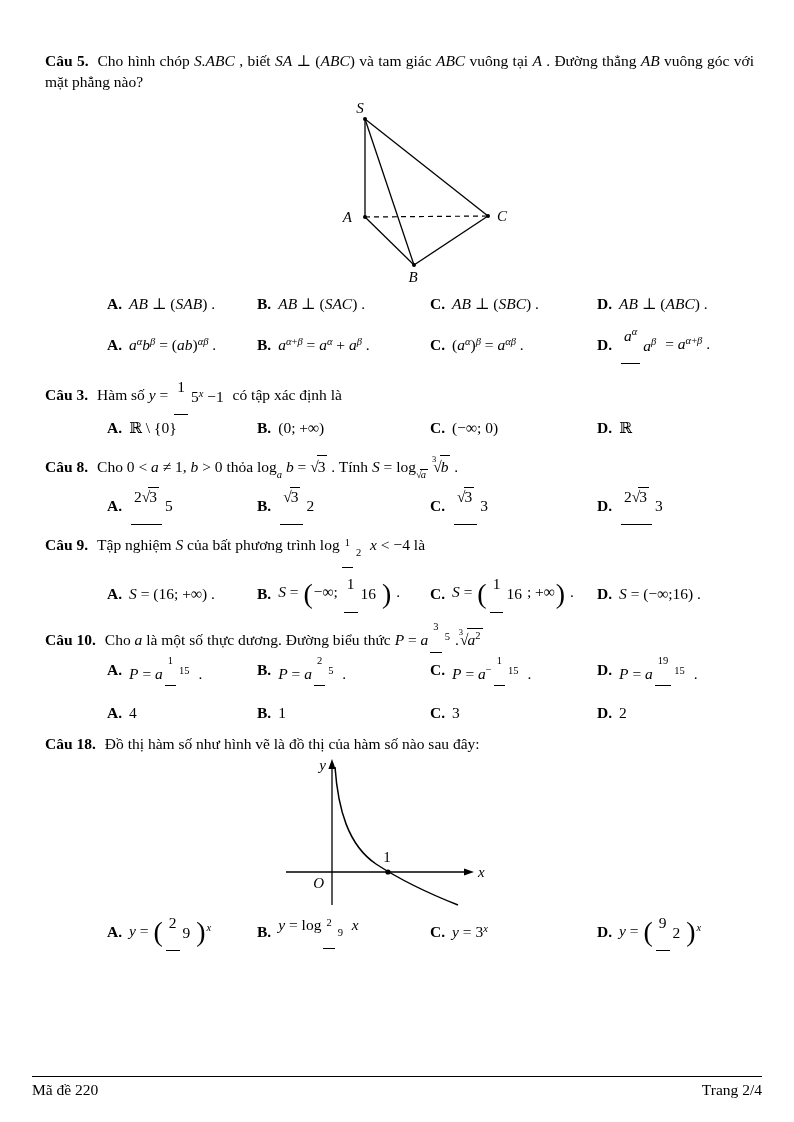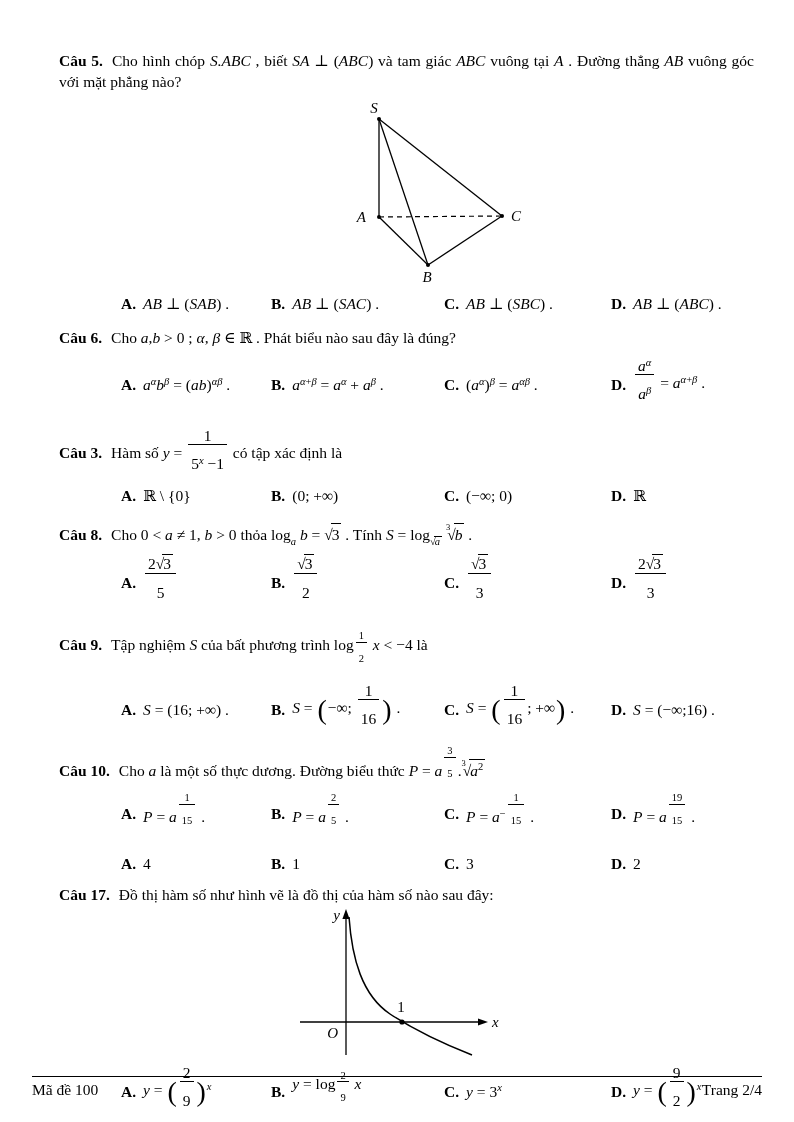--- a/index.html
+++ b/index.html
@@ -1,25 +1,25 @@
 <!DOCTYPE html>
 <html><head>
 <meta charset="utf-8">
 <style>
   html,body{margin:0;padding:0;background:#fff;}
   body{width:794px;height:1122px;position:relative;overflow:hidden;
        font-family:"Liberation Serif","DejaVu Serif",serif;
        font-size:15.5px;color:#000;}
-  .content{position:absolute;left:59px;right:40px;top:0;}
+  .content{position:absolute;left:45px;right:40px;top:0;}
   .stem{margin:0;line-height:1.38;text-align:justify;}
   .qlabel{font-weight:bold;margin-right:9px;}
   .it{font-style:italic;}
   .sup{font-size:0.68em;vertical-align:0.52em;line-height:1;display:inline-block;}
   .sub{font-size:0.68em;vertical-align:-0.5em;line-height:1;display:inline-block;}
-  .frac{display:inline-flex;flex-direction:column;text-align:center;
+  .frac{display:inline-flex;flex-direction:row;text-align:center;
         vertical-align:middle;line-height:1.12;padding:0 2px;}
   .frac .num{border-bottom:1px solid #000;padding:0 3px;}
   .frac .den{padding:10px 3px;}
   .sqrt{display:inline-flex;align-items:baseline;}
   .sqrt .idx{font-size:0.55em;align-self:flex-start;margin-right:-3px;transform:translateY(-0.15em);}
   .sqrt .rad{border-top:1px solid #000;margin-left:-2px;padding:0 2px 0 1px;}
   .bigp{font-size:1.8em;line-height:0;vertical-align:middle;padding:0 1px;font-weight:300;}
   .opts{display:flex;align-items:center;padding-left:62px;}
   .opt{display:flex;align-items:center;}
   .opt:nth-child(1){width:150px;}
@@ -72,21 +72,20 @@
           <span><span class="it">AB</span><span> ⊥ (</span><span class="it">SBC</span><span>) .</span></span>
         </span>
       <span class="opt">
           <span class="key">D.</span>
           <span><span class="it">AB</span><span> ⊥ (</span><span class="it">ABC</span><span>) .</span></span>
         </span>
     </div>
   </div>
 
   <div style="margin-top:14px;">
-    <p class="stem"><span class="qlabel">Câu 6.</span><span><span>Cho </span><span class="it">a</span><span>,</span><span class="it">b</span><span> &gt; 0 ; </span><span class="it">α</span><span>, </span><span class="it">β</span><span> ∈ ℝ . Phát biểu nào sau đây là đúng?</span></span></p>
     <div class="opts" style="margin-top:9px;">
       <span class="opt">
           <span class="key">A.</span>
           <span><span class="it">a</span><span class="sup"><span class="it">α</span></span><span class="it">b</span><span class="sup"><span class="it">β</span></span><span> = (</span><span class="it">ab</span><span>)</span><span class="sup"><span class="it">αβ</span></span><span> .</span></span>
         </span>
       <span class="opt">
           <span class="key">B.</span>
           <span><span class="it">a</span><span class="sup"><span class="it">α</span><span>+</span><span class="it">β</span></span><span> = </span><span class="it">a</span><span class="sup"><span class="it">α</span></span><span> + </span><span class="it">a</span><span class="sup"><span class="it">β</span></span><span> .</span></span>
         </span>
       <span class="opt">
@@ -177,21 +176,21 @@
               <span class="num">2<span class="sqrt">
                   <span>√</span>
                   <span class="rad">3</span>
                 </span></span>
               <span class="den">3</span>
             </span></span>
         </span>
     </div>
   </div>
 
-  <div style="margin-top:19px;">
+  <div style="margin-top:9px;">
     <p class="stem"><span class="qlabel">Câu 9.</span><span><span>Tập nghiệm </span><span class="it">S</span><span> của bất phương trình log</span><span class="sub"><span class="frac">
               <span class="num">1</span>
               <span class="den">2</span>
             </span></span><span> </span><span class="it">x</span><span> &lt; −4 là</span></span></p>
     <div class="opts" style="margin-top:7px;">
       <span class="opt">
           <span class="key">A.</span>
           <span><span class="it">S</span><span> = (16; +∞) .</span></span>
         </span>
       <span class="opt">
@@ -271,21 +270,21 @@
           <span><span>3</span></span>
         </span>
       <span class="opt">
           <span class="key">D.</span>
           <span><span>2</span></span>
         </span>
     </div>
   </div>
 
   <div style="margin-top:11px;">
-    <p class="stem"><span class="qlabel">Câu 17.</span><span><span>Đồ thị hàm số như hình vẽ là đồ thị của hàm số nào sau đây:</span></span></p>
+    <p class="stem"><span class="qlabel">Câu 18.</span><span><span>Đồ thị hàm số như hình vẽ là đồ thị của hàm số nào sau đây:</span></span></p>
     <div class="fig" style="margin-top:2px;">
       <svg width="255" height="152" viewBox="0 0 255 152" style="margin-left:235px;">
         <line x1="52" y1="10" x2="52" y2="148" stroke="#000" stroke-width="1.3"></line>
         <polygon points="52,2 48.4,12 55.6,12"></polygon>
         <line x1="6" y1="115" x2="186" y2="115" stroke="#000" stroke-width="1.3"></line>
         <polygon points="194,115 184,111.4 184,118.6"></polygon>
         <path d="M 55 10 C 58 52 68 88 96 107 C 122 124 150 137 178 148" fill="none" stroke="#000" stroke-width="1.5"></path>
         <circle cx="108" cy="115" r="2.6"></circle>
         <text x="107" y="105" class="figlabel" text-anchor="middle" style="font-style:normal;">1</text>
         <text x="46" y="13" class="figlabel" text-anchor="end">y</text>
@@ -318,15 +317,15 @@
               <span class="num">9</span>
               <span class="den">2</span>
             </span><span class="bigp">)</span><span class="sup"><span class="it">x</span></span></span>
         </span>
     </div>
   </div>
 
 </div>
 
 <div class="footer">
-  <span>Mã đề 100</span>
+  <span>Mã đề 220</span>
   <span>Trang 2/4</span>
 </div>
 
 </body></html>

